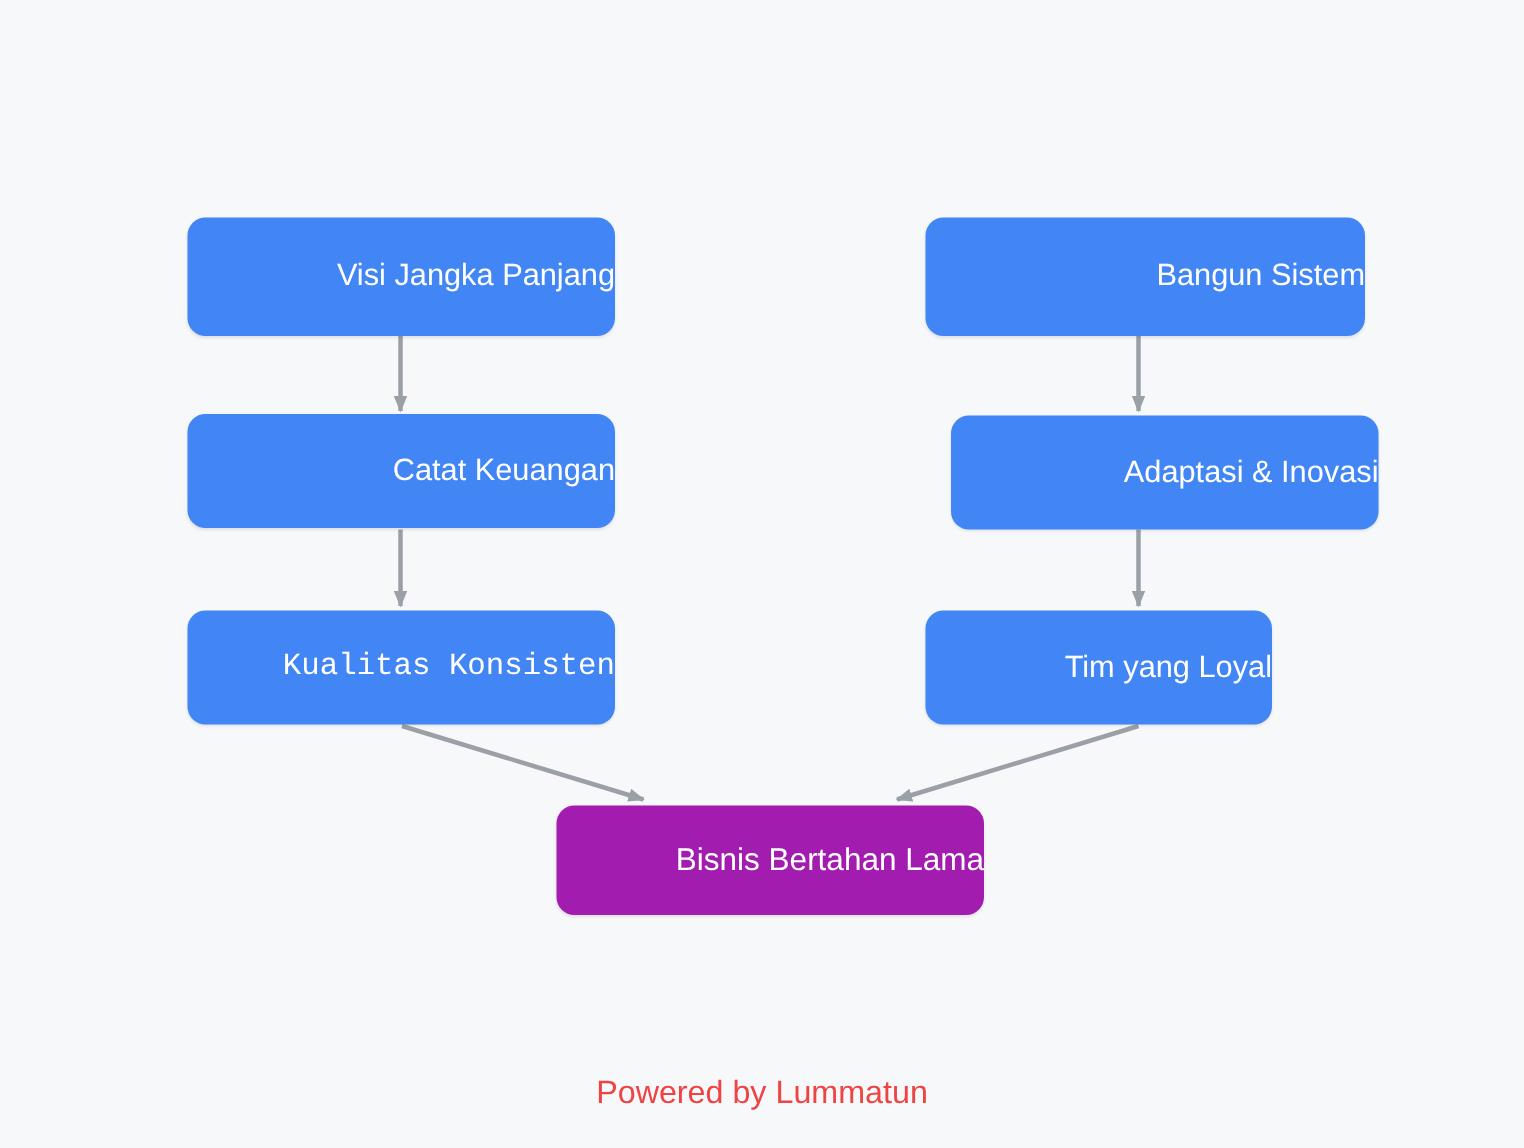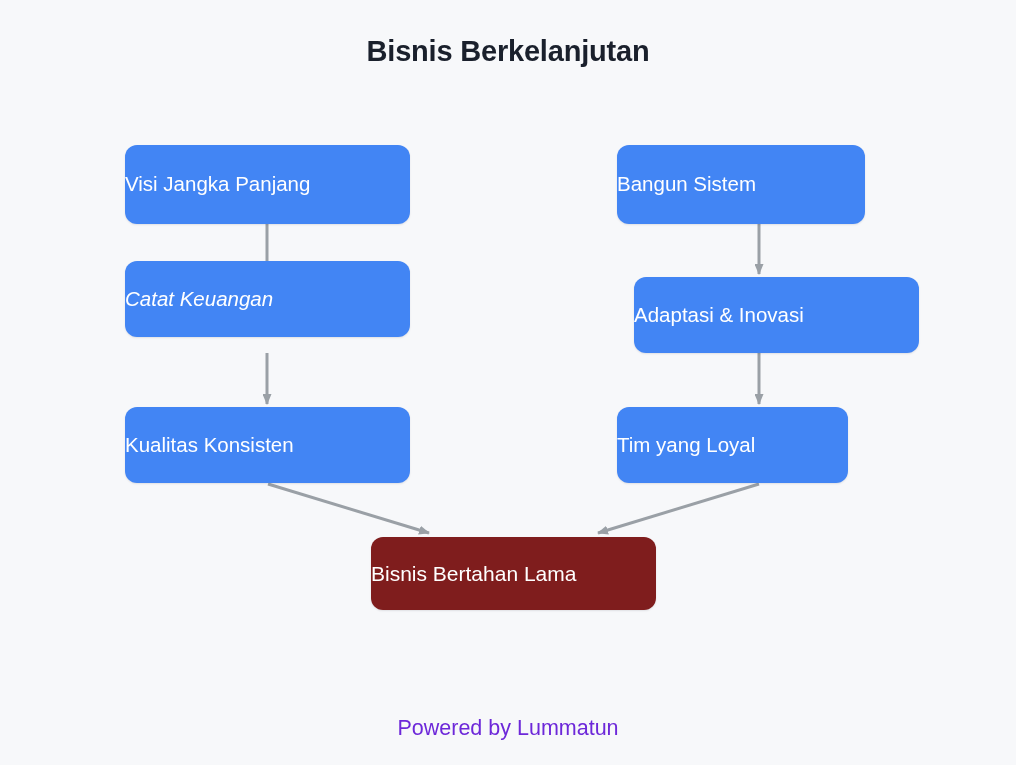--- a/index.html
+++ b/index.html
@@ -42,67 +42,66 @@
     height: 765px;
     pointer-events: none;
   }
 
   
   .node {
     position: absolute;
     box-sizing: border-box;
     display: flex;
     align-items: center;
-    justify-content: flex-start;
+    justify-content: flex-end;
     border-radius: 12px;
     color: #ffffff;
     font-size: 20.5px;
     font-weight: normal;
     text-align: center;
     line-height: 1.2;
     white-space: nowrap;
     box-shadow: 0 1px 2px rgba(16, 24, 40, 0.10);
   }
   .node.level {
     background: #4285f4;
   }
   .node.outcome {
-    background: #7f1d1d;
+    background: #a21caf;
     font-size: 21px;
   }
 
   
   #node-visi        { left: 125px; top: 145px; width: 285px; height: 79px; }
-  #node-catat       { left: 125px; top: 261px; width: 285px; height: 76px; font-style: italic; }
-  #node-kualitas    { left: 125px; top: 407px; width: 285px; height: 76px; }
+  #node-catat       { left: 125px; top: 276px; width: 285px; height: 76px; }
+  #node-kualitas    { left: 125px; top: 407px; width: 285px; height: 76px; font-family: Liberation Mono, monospace; }
   
-  #node-bangun      { left: 617px; top: 145px; width: 248px; height: 79px; }
+  #node-bangun      { left: 617px; top: 145px; width: 293px; height: 79px; }
   #node-adaptasi    { left: 634px; top: 277px; width: 285px; height: 76px; }
   #node-tim         { left: 617px; top: 407px; width: 231px; height: 76px; }
   
   #node-outcome     { left: 371px; top: 537px; width: 285px; height: 73px; }
 
   
   #footer {
     position: absolute;
     left: 0;
     top: 716px;
     width: 1016px;
     text-align: center;
     font-size: 21.5px;
-    color: #6d28d9;
+    color: #ef4444;
     white-space: nowrap;
   }
 </style>
 </head>
 <body>
 
 <div id="canvas">
 
-  <div id="page-title">Bisnis Berkelanjutan</div>
 
   <svg id="connectors" viewBox="0 0 1016 765" width="1016" height="765" xmlns="http://www.w3.org/2000/svg">
     <defs>
       <marker id="arrowhead" markerWidth="11" markerHeight="9" refX="10" refY="4.5" orient="auto" markerUnits="userSpaceOnUse">
         <path d="M0,0 L11,4.5 L0,9 z" fill="#9aa0a6"></path>
       </marker>
     </defs>
 
     <line x1="267" y1="224" x2="267" y2="274" stroke="#9aa0a6" stroke-width="3" marker-end="url(#arrowhead)"></line>
     <line x1="267" y1="353" x2="267" y2="404" stroke="#9aa0a6" stroke-width="3" marker-end="url(#arrowhead)"></line>

